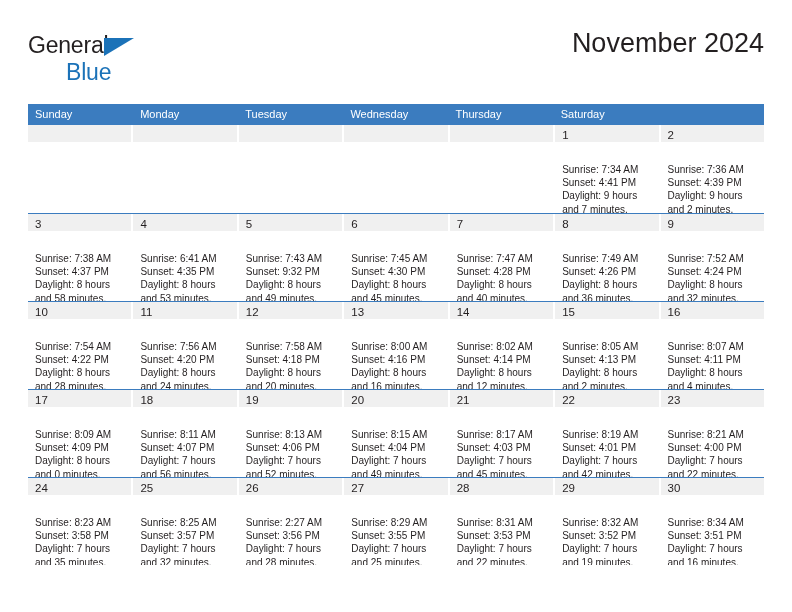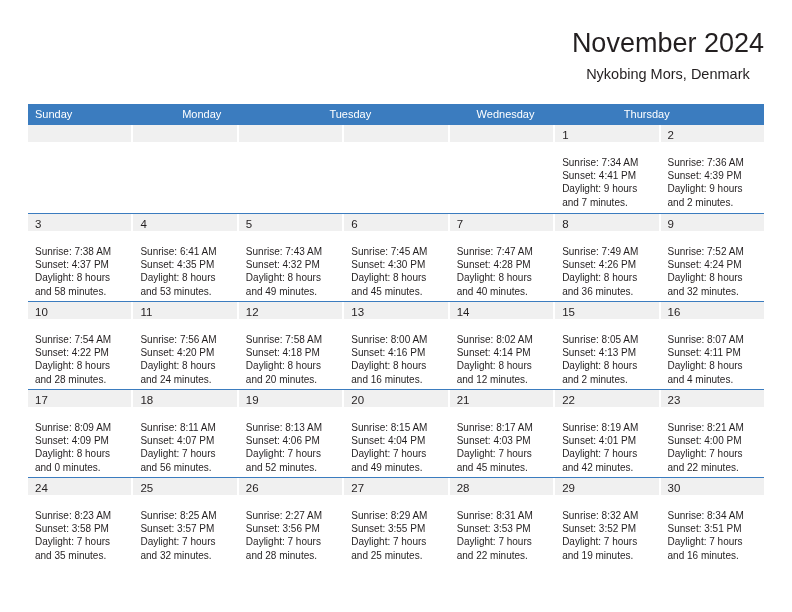--- a/index.html
+++ b/index.html
@@ -89,21 +89,21 @@
 
   
   .calendar {
     position: absolute;
     left: 28px;
     top: 104px;
     width: 736px;
   }
   .weekday-header {
     display: grid;
-    grid-template-columns: repeat(5, 1fr);
+    grid-template-columns: repeat(7, 1fr);
     background: #3b7cbf;
     height: 21px;
   }
   .weekday {
     color: #ffffff;
     font-size: 11px;
     line-height: 21px;
     padding-left: 7px;
     white-space: nowrap;
     overflow: hidden;
@@ -131,47 +131,54 @@
     padding-left: 7px;
     box-sizing: border-box;
   }
   .day-num {
     font-size: 11.5px;
     color: #231f20;
     line-height: 17px;
   }
   .day-cell.empty .day-num-band { background: #f0f0f0; }
   .day-info {
-    padding: 14px 6px 0 7px;
+    padding: 21px 6px 0 7px;
     font-size: 10px;
     line-height: 13.2px;
     color: #231f20;
   }
   .day-info div { white-space: nowrap; }
 </style>
 </head>
 <body>
 
 <div class="page">
 
   <div class="top-bar">
+    <div class="brand">
+      <span class="brand-general-row">
+        <span class="brand-general">General</span>
+        <span class="brand-triangle"></span>
+      </span>
+      <span class="brand-blue">Blue</span>
+    </div>
 
     <div class="title-block">
       <div class="cal-title">November 2024</div>
-      <div class="cal-subtitle">Nykobing Mors, Denmark</div>
     </div>
   </div>
 
   <div class="calendar">
     <div class="weekday-header" id="weekday-header">
         <div class="weekday">Sunday</div>
         <div class="weekday">Monday</div>
         <div class="weekday">Tuesday</div>
         <div class="weekday">Wednesday</div>
         <div class="weekday">Thursday</div>
+        <div class="weekday">Saturday</div>
       </div>
     <div id="weeks-container">
         <div class="week-row first">
           <div class="day-cell empty">
             <div class="day-num-band"><span class="day-num"></span></div>
           </div>
           <div class="day-cell empty">
             <div class="day-num-band"><span class="day-num"></span></div>
           </div>
           <div class="day-cell empty">
@@ -218,21 +225,21 @@
               <div>Sunrise: 6:41 AM</div>
               <div>Sunset: 4:35 PM</div>
               <div>Daylight: 8 hours</div>
               <div>and 53 minutes.</div>
             </div>
           </div>
           <div class="day-cell">
             <div class="day-num-band"><span class="day-num">5</span></div>
             <div class="day-info">
               <div>Sunrise: 7:43 AM</div>
-              <div>Sunset: 4:32 PM</div>
+              <div>Sunset: 9:32 PM</div>
               <div>Daylight: 8 hours</div>
               <div>and 49 minutes.</div>
             </div>
           </div>
           <div class="day-cell">
             <div class="day-num-band"><span class="day-num">6</span></div>
             <div class="day-info">
               <div>Sunrise: 7:45 AM</div>
               <div>Sunset: 4:30 PM</div>
               <div>Daylight: 8 hours</div>

